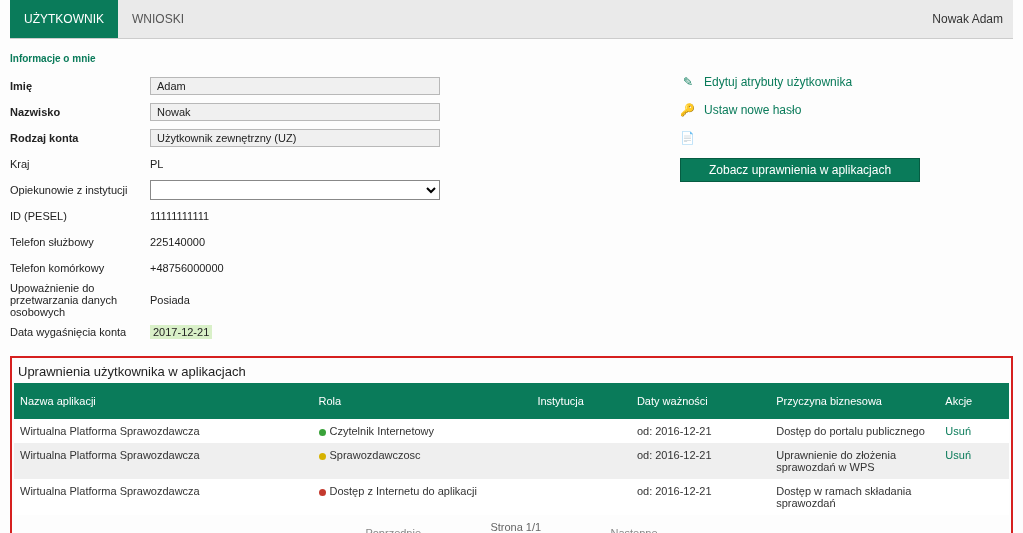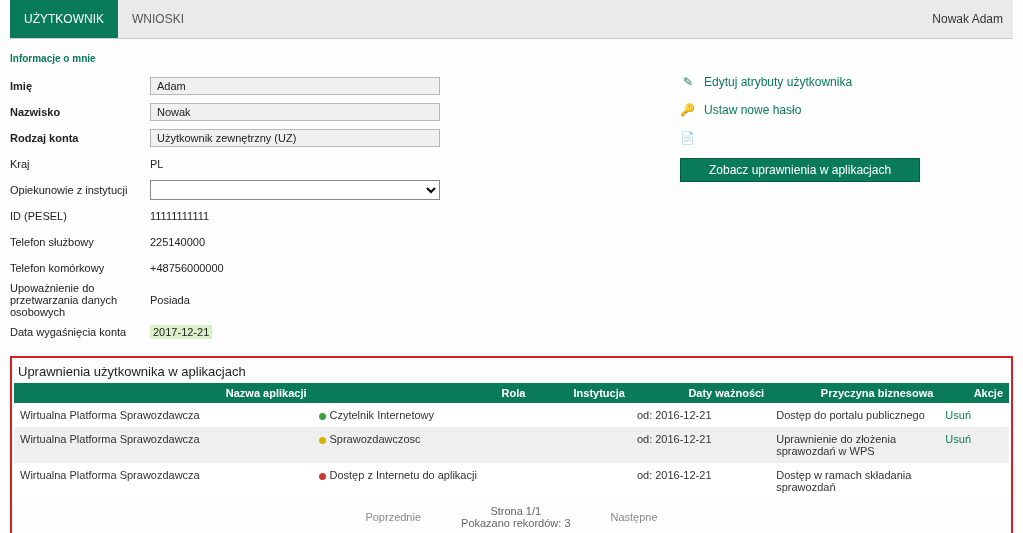--- a/index.html
+++ b/index.html
@@ -95,23 +95,23 @@
     padding: 2px 4px 4px 4px;
   }
   table.perm {
     width: 100%;
     border-collapse: collapse;
     font-size: 11px;
   }
   table.perm thead th {
     background: #0a7b5a;
     color: #fff;
-    text-align: right;
-    padding: 4px 6px;
-    font-weight: bold;
+    text-align: left;
+    padding: 12px 6px;
+    font-weight: normal;
   }
   table.perm tbody td {
     padding: 6px 6px;
     vertical-align: top;
   }
   table.perm tbody tr:nth-child(odd) { background: #fff; }
   table.perm tbody tr:nth-child(even) { background: #efefef; }
   .dot {
     display: inline-block;
     width: 7px; height: 7px;

